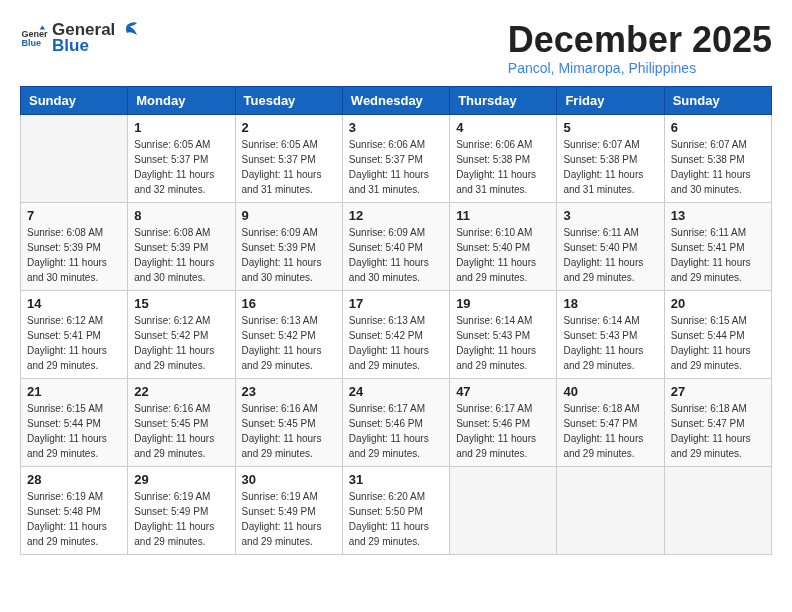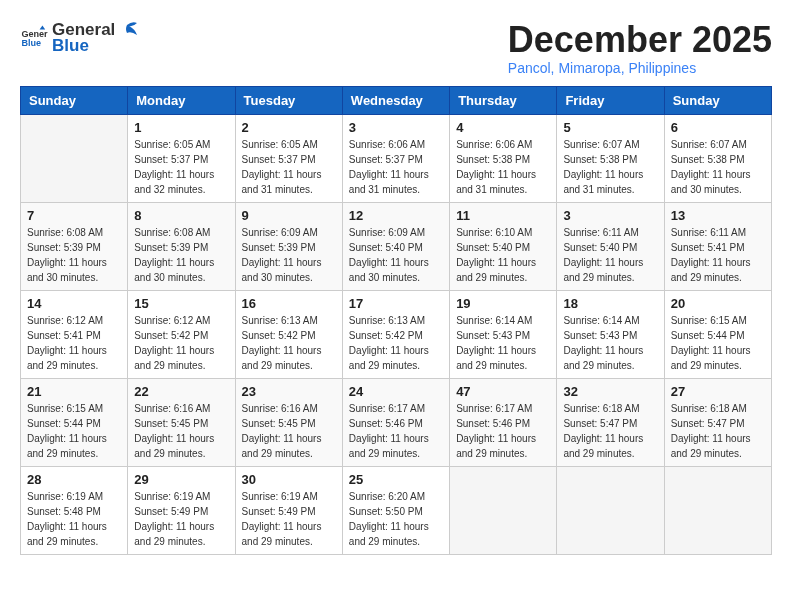--- a/index.html
+++ b/index.html
@@ -220,21 +220,21 @@
         </td>
         <td>
           <span class="day-number">24</span>
           <div class="day-info">Sunrise: 6:17 AM<br>Sunset: 5:46 PM<br>Daylight: 11 hours and 29 minutes.</div>
         </td>
         <td>
           <span class="day-number">47</span>
           <div class="day-info">Sunrise: 6:17 AM<br>Sunset: 5:46 PM<br>Daylight: 11 hours and 29 minutes.</div>
         </td>
         <td>
-          <span class="day-number">32</span>
+          <span class="day-number">40</span>
           <div class="day-info">Sunrise: 6:18 AM<br>Sunset: 5:47 PM<br>Daylight: 11 hours and 29 minutes.</div>
         </td>
         <td>
           <span class="day-number">27</span>
           <div class="day-info">Sunrise: 6:18 AM<br>Sunset: 5:47 PM<br>Daylight: 11 hours and 29 minutes.</div>
         </td>
       </tr>
       <tr>
         <td>
           <span class="day-number">28</span>
@@ -242,21 +242,21 @@
         </td>
         <td>
           <span class="day-number">29</span>
           <div class="day-info">Sunrise: 6:19 AM<br>Sunset: 5:49 PM<br>Daylight: 11 hours and 29 minutes.</div>
         </td>
         <td>
           <span class="day-number">30</span>
           <div class="day-info">Sunrise: 6:19 AM<br>Sunset: 5:49 PM<br>Daylight: 11 hours and 29 minutes.</div>
         </td>
         <td>
-          <span class="day-number">25</span>
+          <span class="day-number">31</span>
           <div class="day-info">Sunrise: 6:20 AM<br>Sunset: 5:50 PM<br>Daylight: 11 hours and 29 minutes.</div>
         </td>
         <td class="empty-cell"></td>
         <td class="empty-cell"></td>
         <td class="empty-cell"></td>
       </tr>
     </tbody>
 </table>
 
 </body></html>

